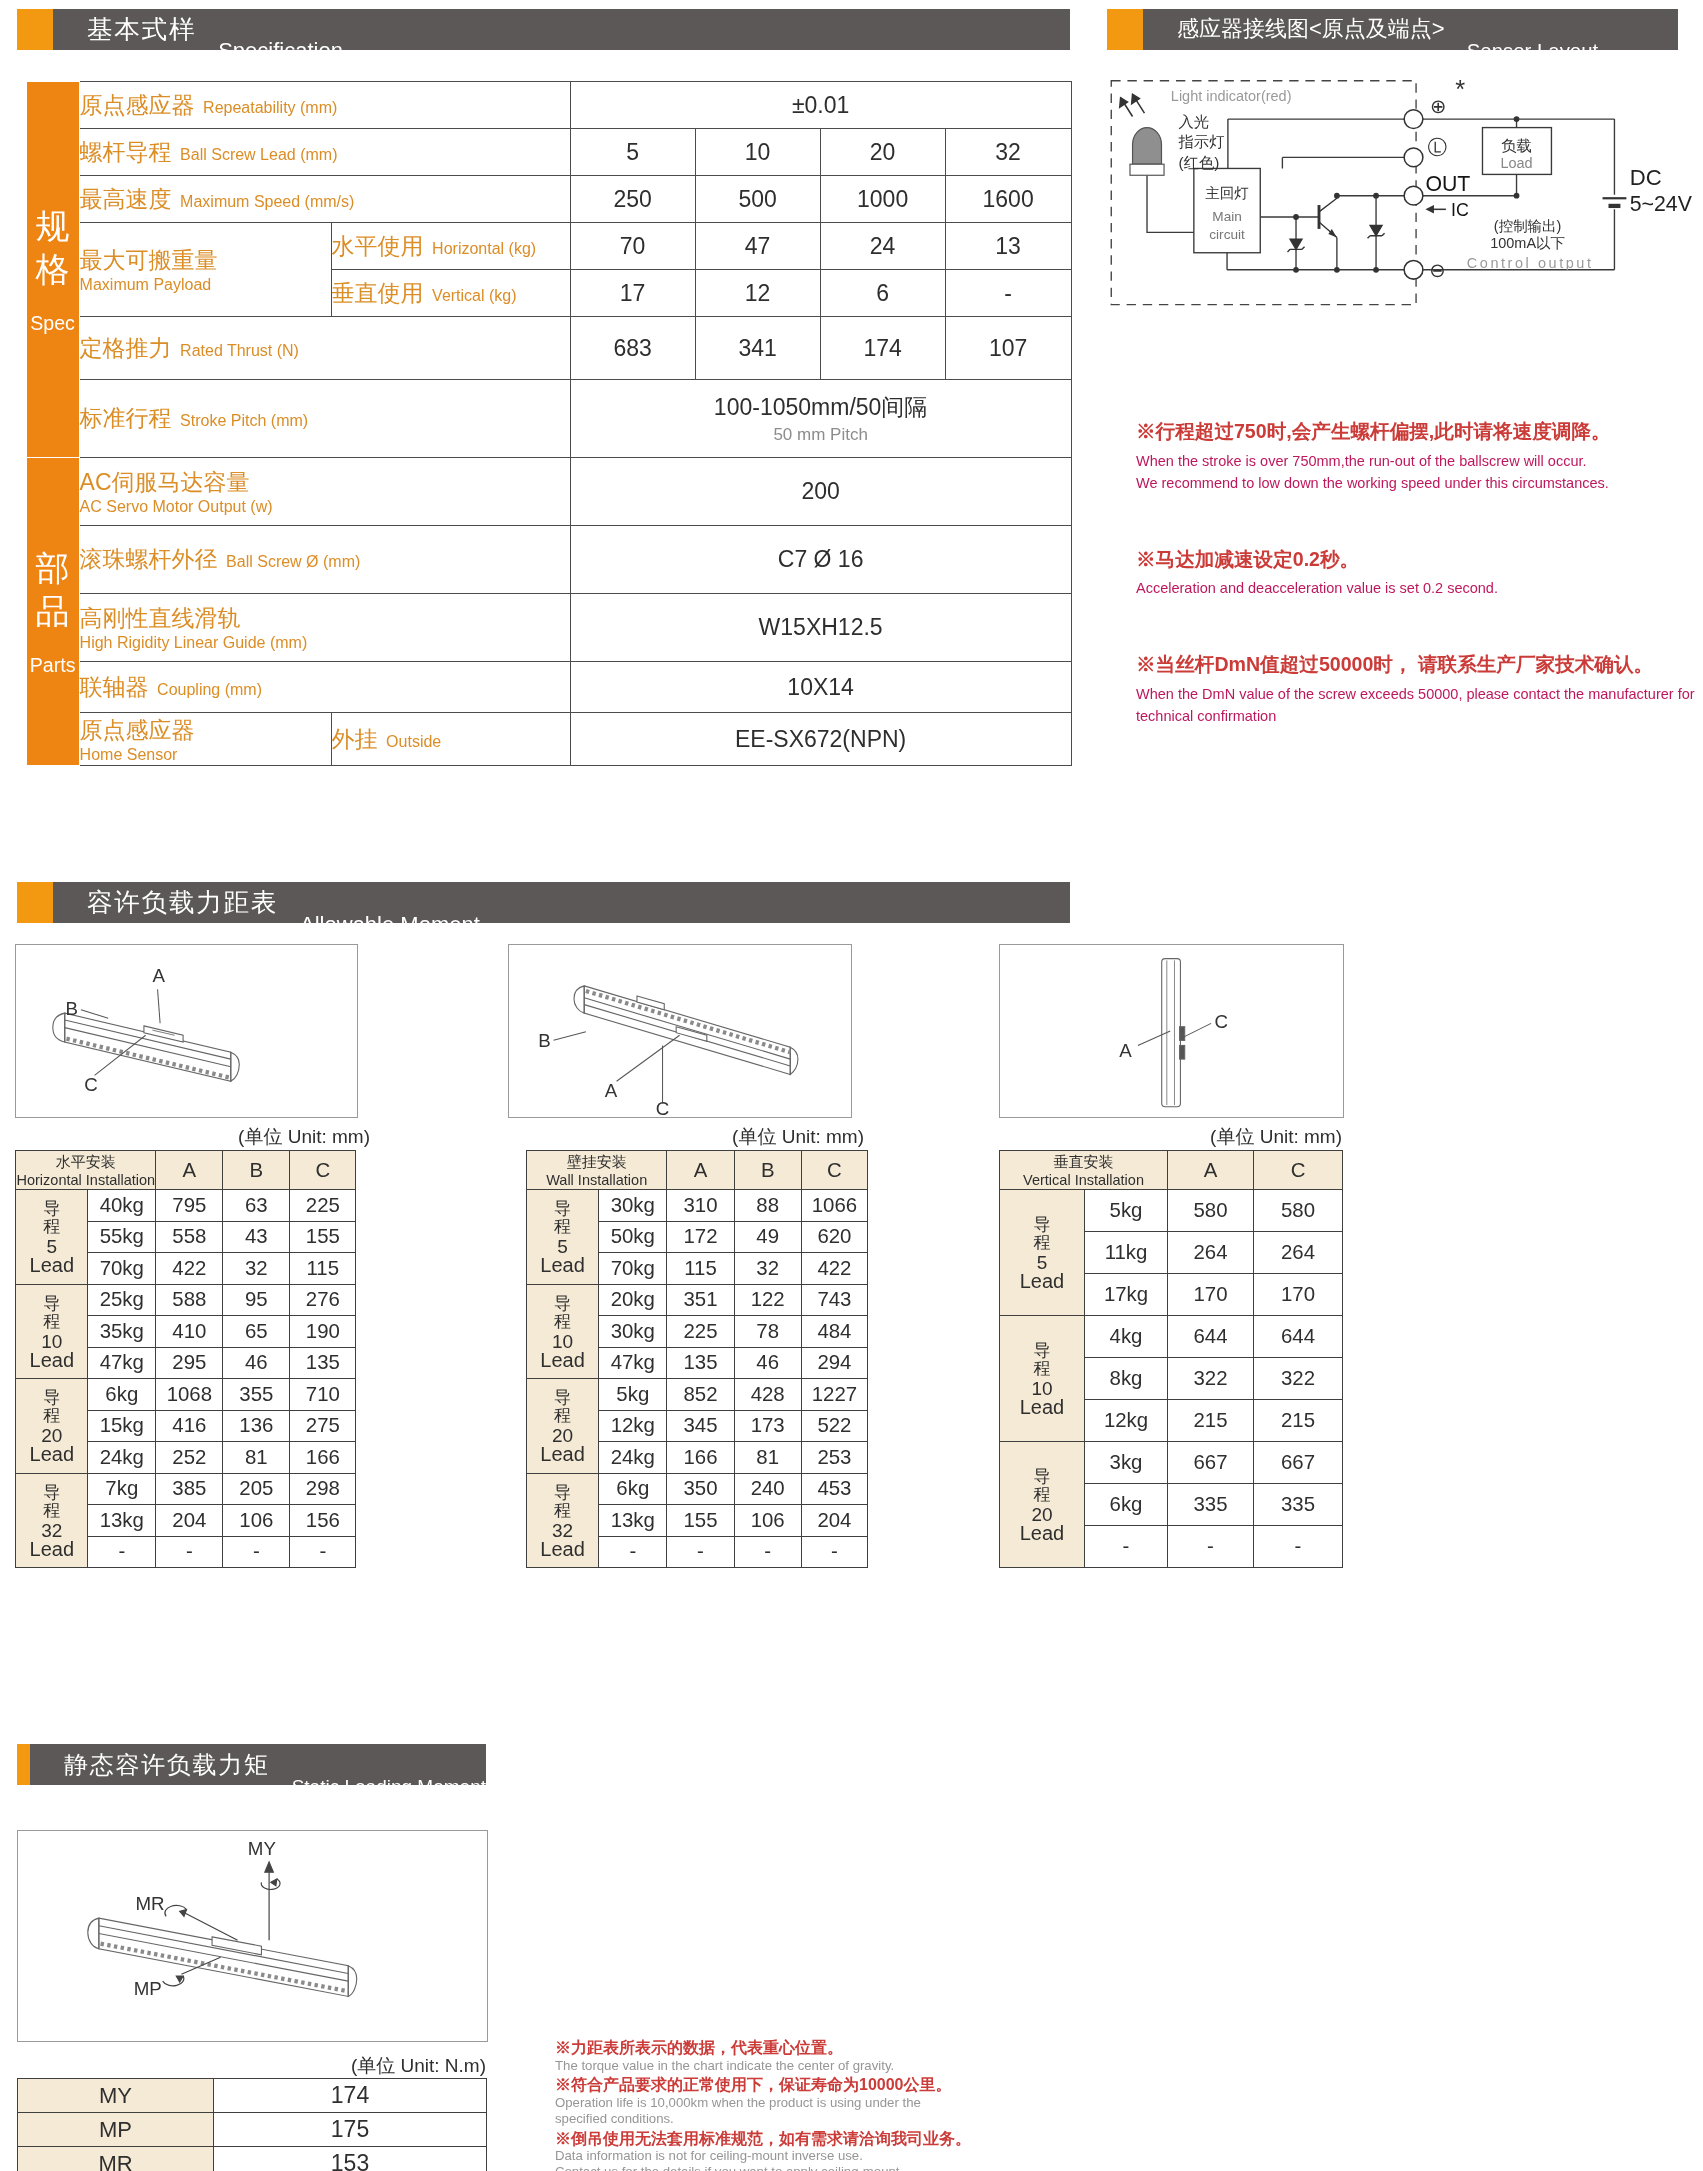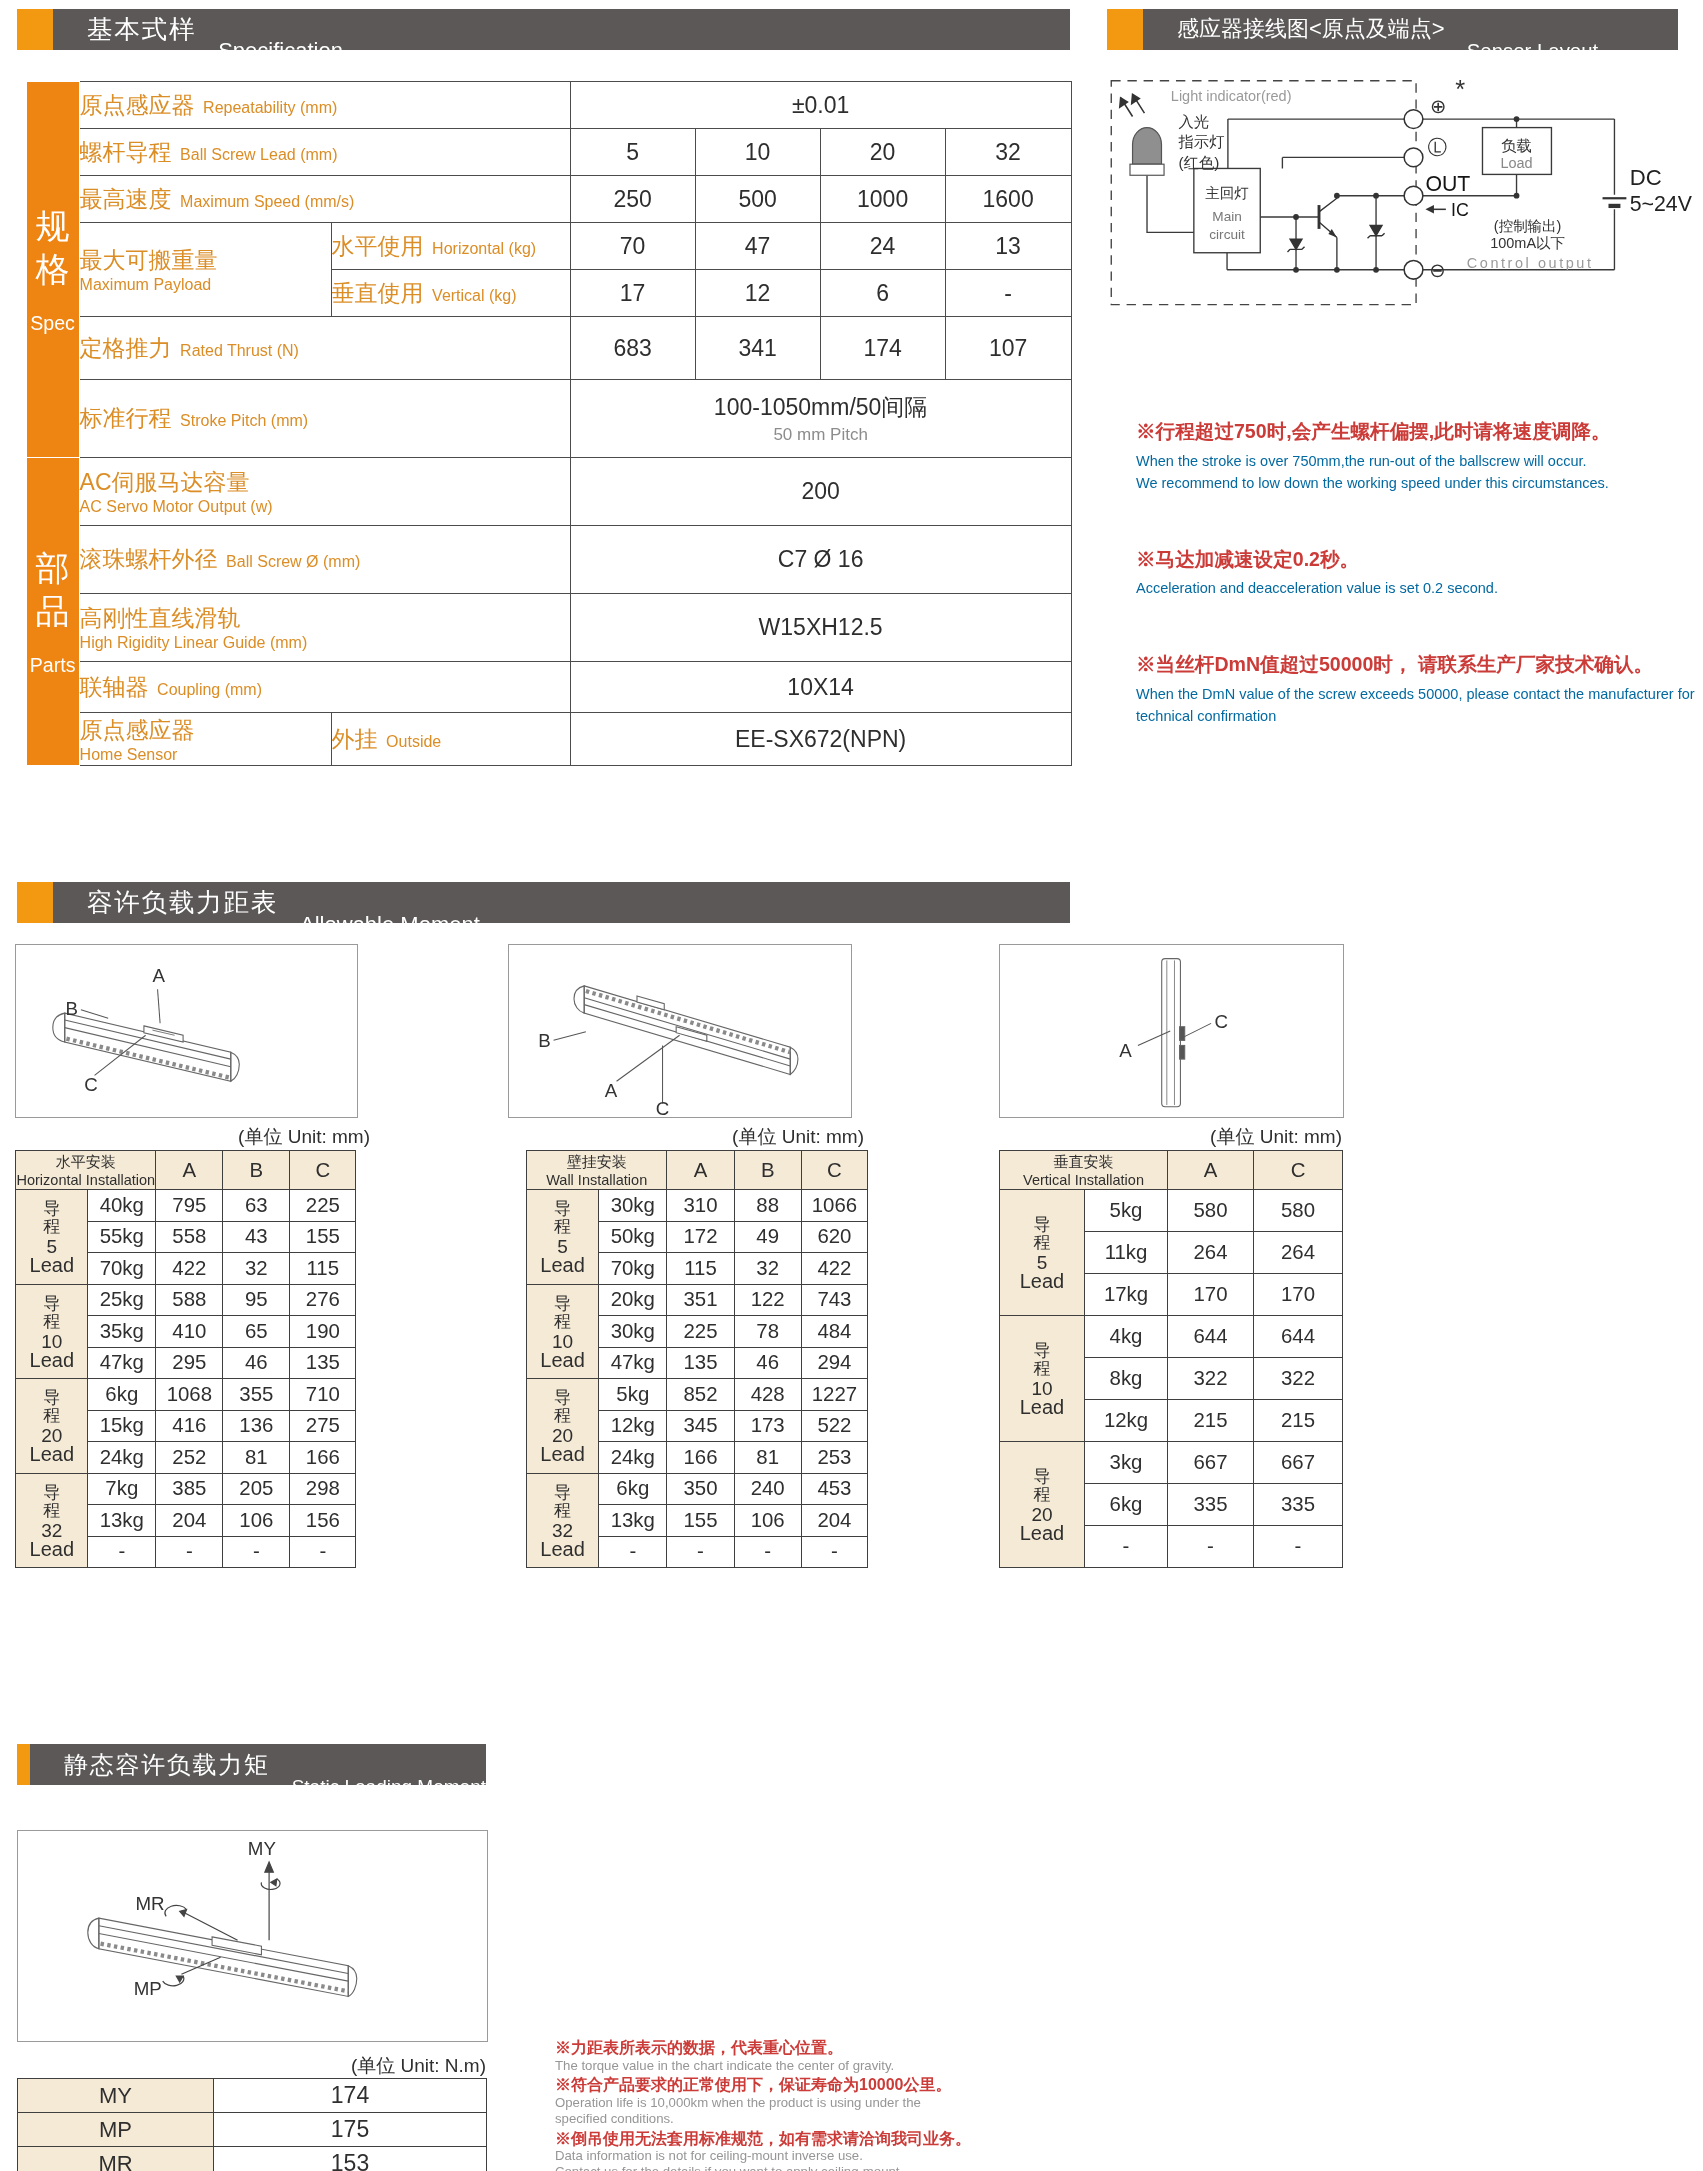--- a/index.html
+++ b/index.html
@@ -63,21 +63,21 @@
   #dbox-w{left:508px;top:944px;width:342px;height:172px;}
   #dbox-v{left:999px;top:944px;width:343px;height:172px;}
   #dbox-static{left:17px;top:1830px;width:469px;height:210px;}
   .dbox svg{display:block;width:100%;height:100%;}
 
   
   .notes{position:absolute;}
   #sensor-notes{left:1103px;top:419px;width:601px;}
   #sensor-notes .note{margin-bottom:53px;margin-left:33px;}
   #sensor-notes .note-cn{color:#CB3B38;font-size:19.6px;font-weight:bold;line-height:25.6px;margin-bottom:5.1px;}
-  #sensor-notes .note-en{color:#0369a1;font-size:14.5px;line-height:22px;white-space:nowrap;}
+  #sensor-notes .note-en{color:#be185d;font-size:14.5px;line-height:22px;white-space:nowrap;}
   #static-notes{left:555px;top:2038px;width:630px;}
   #static-notes .note{margin-bottom:1.7px;}
   #static-notes .note-cn{color:#CB3B38;font-size:16px;font-weight:bold;line-height:19.6px;}
   #static-notes .note-en{color:#969696;font-size:13.2px;line-height:16px;white-space:nowrap;}
 
   
   #static-table{position:absolute;left:17px;top:2078px;width:469px;border-collapse:collapse;table-layout:fixed;}
   #static-table td{border:0.9px solid #3F3F3F;padding:0;}
   .skey{background:#F5EAD6;text-align:center;font-size:22px;color:#2F2F2F;}
   .sval{text-align:center;font-size:23px;color:#2F2F2F;background:#fff;}

